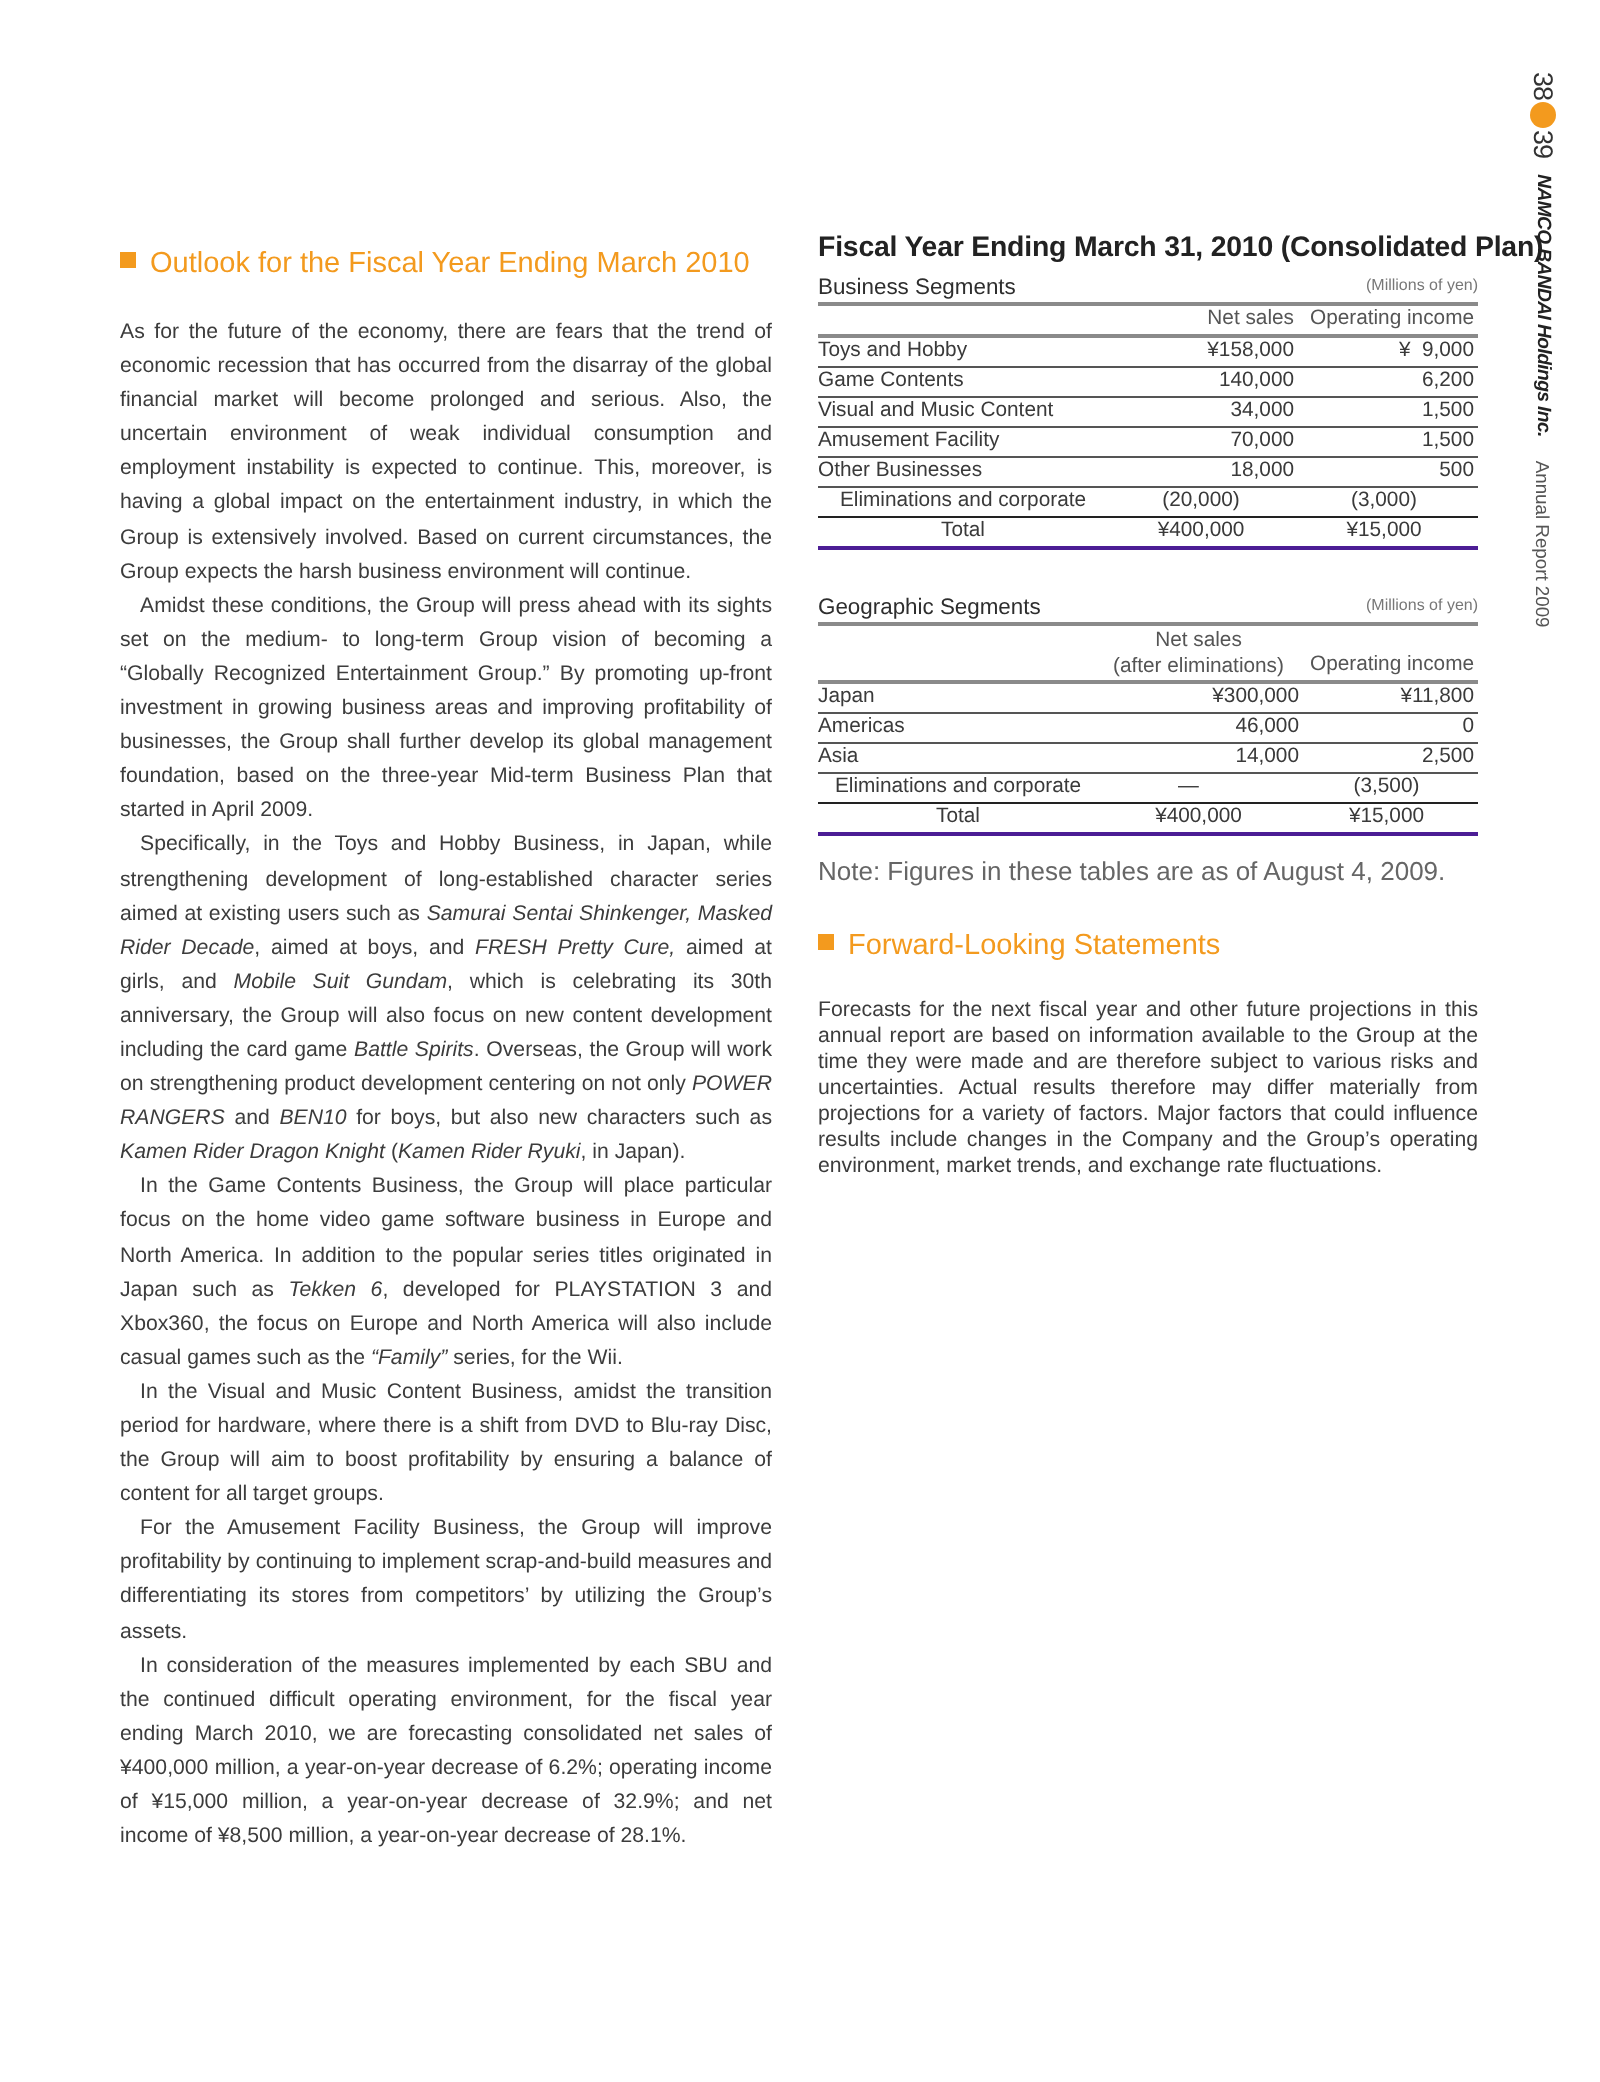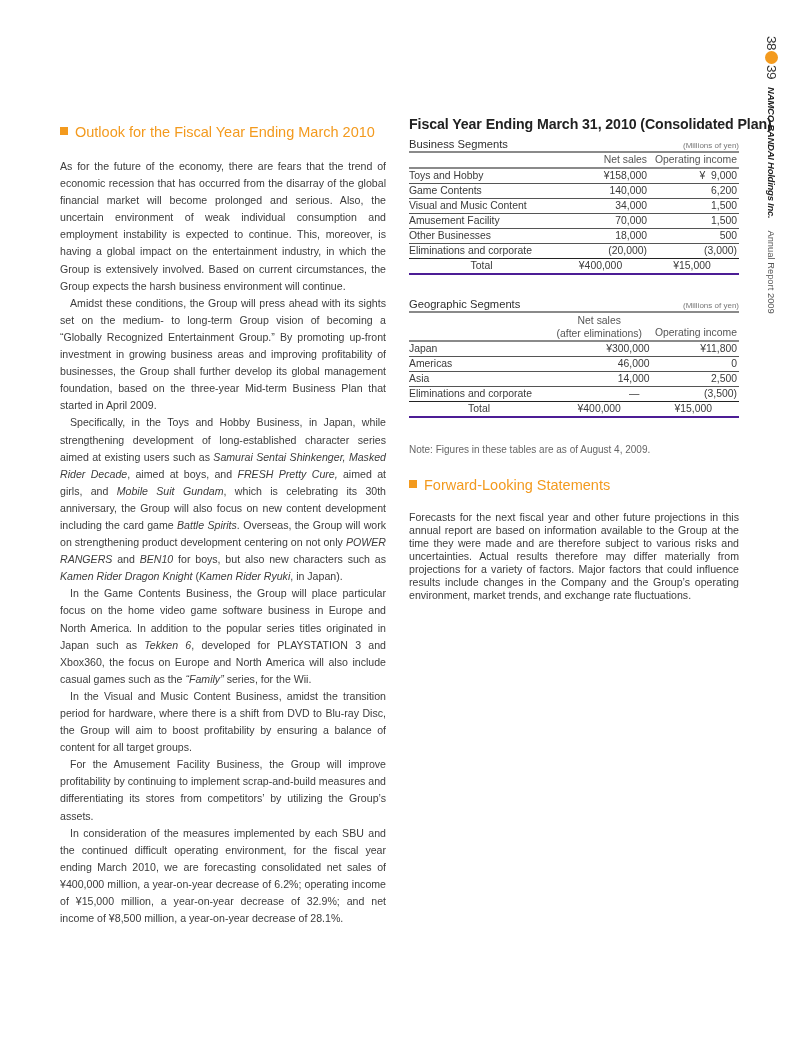--- a/index.html
+++ b/index.html
@@ -10,38 +10,38 @@
   .left-col { position: absolute; left: 60px; top: 124px; width: 326px; }
   .section-title { font-size: 14.5px; color: #f39a1e; margin: 0 0 18px 0; font-weight: normal; white-space: nowrap; }
   .section-title .bullet { display: inline-block; width: 8px; height: 8px; background: #f39a1e; margin-right: 7px; vertical-align: 2px; }
   .body-text { font-size: 10.6px; line-height: 17.1px; text-align: justify; margin: 0; color: #3c3c3c; }
   .body-text.indent { text-indent: 10px; }
   .body-text i { font-style: italic; }
 
   
   .right-col { position: absolute; left: 409px; top: 116px; width: 330px; }
   .plan-title { font-size: 14.2px; color: #222; margin: 0 0 6px 0; white-space: nowrap; letter-spacing: -0.1px; }
-  .table-head { display: flex; justify-content: space-between; align-items: flex-end;
+  .table-head { display: flex; justify-content: space-between; align-items: flex-start;
                 border-bottom: 2px solid #8a8a8a; padding-bottom: 1px; }
   .table-head .tname { font-size: 11.2px; color: #2e2e2e; }
   .table-head .unit { font-size: 8px; color: #777; }
   table.seg { width: 100%; border-collapse: collapse; font-size: 10.4px; color: #3a3a3a; }
   table.seg td, table.seg th { padding: 0; height: 14px; line-height: 14px; font-weight: normal; }
   table.seg th { color: #555; text-align: right; vertical-align: bottom; }
   table.seg td.lab { text-align: left; }
   table.seg td.num { text-align: right; }
   table.seg .c1 { width: 145px; }
   table.seg .c2 { width: 93px; }
   table.seg .c3 { width: 90px; padding-right: 2px; }
   table.seg tr.hdr th { border-bottom: 2px solid #8a8a8a; }
   table.seg tr.row td { border-bottom: 1px solid #555; }
   table.seg tr.total td { border-bottom: 2px solid #4c1d95; text-align: center; }
-  table.seg tr.pretotal td { border-bottom: 1px solid #222; }
+  table.seg tr.pretotal td { border-bottom: 1px solid #222; text-align: center; }
   .geo-block { margin-top: 23px; }
-  .note { font-size: 10px; color: #666; margin-top: 26px; }
+  .note { font-size: 13px; color: #666; margin-top: 10px; }
   .fls-title { margin-top: 22px; }
   .right-col .body-text { line-height: 13px; }
 
   
   .rail { position: absolute; left: 762px; top: 36px; width: 20px; height: 300px; }
   .rail-inner { position: absolute; left: 0; top: 0; transform-origin: 0 0; transform: translate(20px, 0) rotate(90deg);
                 white-space: nowrap; display: flex; align-items: center; height: 20px; }
   .page-num { font-size: 13.5px; color: #333; letter-spacing: -0.5px; }
   .page-dot { display: inline-block; width: 13px; height: 13px; border-radius: 50%; background: #f39a1e; margin: 0 1px; }
   .company { font-size: 9.6px; font-weight: bold; font-style: italic; color: #222; margin-left: 8px; letter-spacing: -0.3px; }

